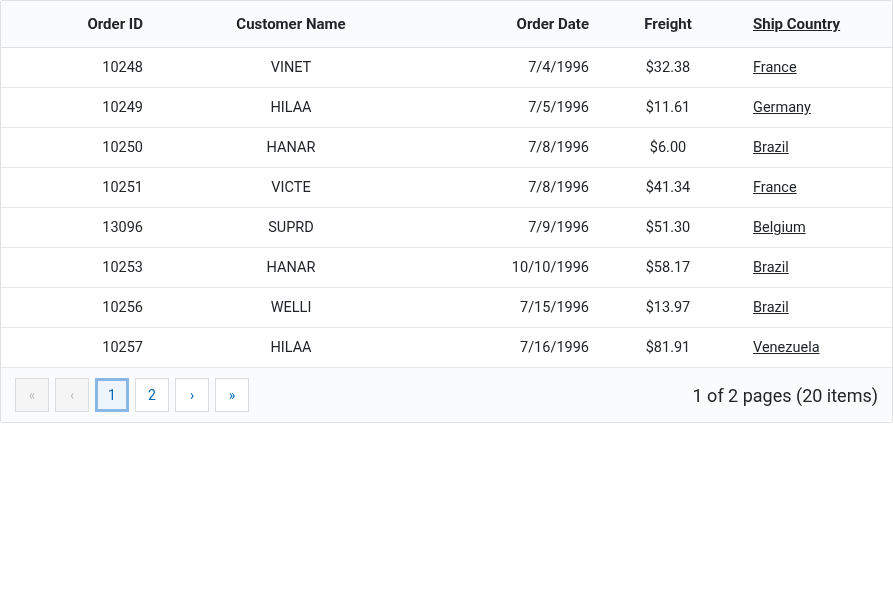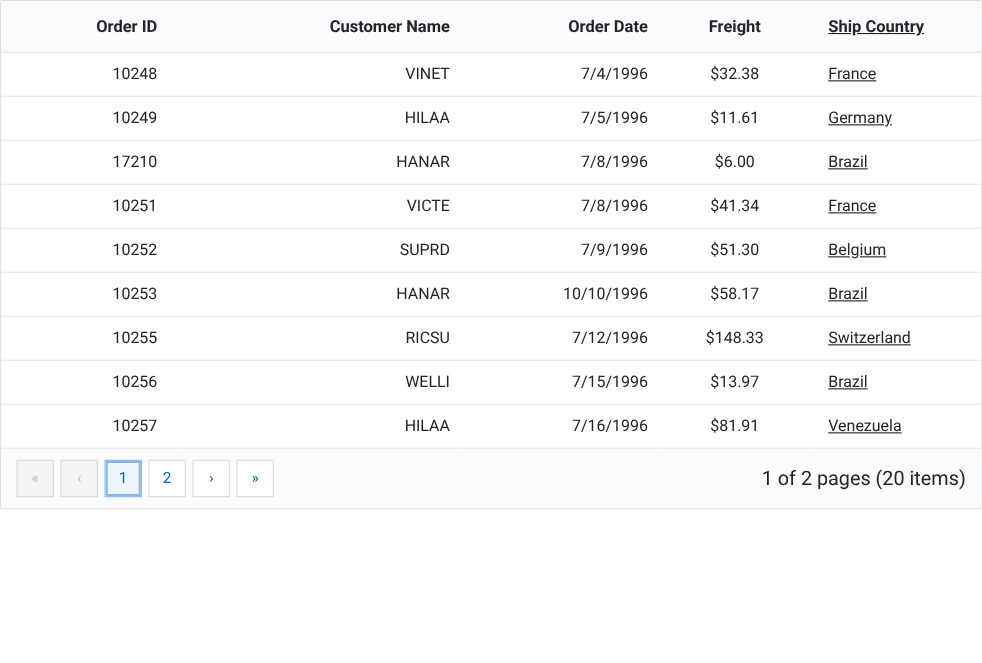--- a/index.html
+++ b/index.html
@@ -27,21 +27,21 @@
       padding: 14px 12px;
       border-bottom: 1px solid #e0e0e0;
       font-size: 15px;
     }
     tbody td {
       padding: 11px 12px;
       border-bottom: 1px solid #e8e8e8;
       font-size: 14.5px;
     }
     .col-orderid { width: 160px; text-align: right; padding-right: 18px; }
-    .col-customer { width: 260px; text-align: right; }
+    .col-customer { width: 260px; text-align: center; }
     .col-date { width: 180px; text-align: right; }
     .col-freight { width: 140px; text-align: center; padding-right: 18px; }
     .col-country { text-align: left; text-decoration: underline; }
 
     .pager-bar {
       display: flex;
       align-items: center;
       justify-content: space-between;
       background: #fafbfc;
       border-top: none;
@@ -110,53 +110,46 @@
           <td class="col-country">France</td>
         </tr>
         <tr>
           <td class="col-orderid">10249</td>
           <td class="col-customer">HILAA</td>
           <td class="col-date">7/5/1996</td>
           <td class="col-freight">$11.61</td>
           <td class="col-country">Germany</td>
         </tr>
         <tr>
-          <td class="col-orderid">17210</td>
+          <td class="col-orderid">10250</td>
           <td class="col-customer">HANAR</td>
           <td class="col-date">7/8/1996</td>
           <td class="col-freight">$6.00</td>
           <td class="col-country">Brazil</td>
         </tr>
         <tr>
           <td class="col-orderid">10251</td>
           <td class="col-customer">VICTE</td>
           <td class="col-date">7/8/1996</td>
           <td class="col-freight">$41.34</td>
           <td class="col-country">France</td>
         </tr>
         <tr>
-          <td class="col-orderid">10252</td>
+          <td class="col-orderid">13096</td>
           <td class="col-customer">SUPRD</td>
           <td class="col-date">7/9/1996</td>
           <td class="col-freight">$51.30</td>
           <td class="col-country">Belgium</td>
         </tr>
         <tr>
           <td class="col-orderid">10253</td>
           <td class="col-customer">HANAR</td>
           <td class="col-date">10/10/1996</td>
           <td class="col-freight">$58.17</td>
           <td class="col-country">Brazil</td>
-        </tr>
-        <tr>
-          <td class="col-orderid">10255</td>
-          <td class="col-customer">RICSU</td>
-          <td class="col-date">7/12/1996</td>
-          <td class="col-freight">$148.33</td>
-          <td class="col-country">Switzerland</td>
         </tr>
         <tr>
           <td class="col-orderid">10256</td>
           <td class="col-customer">WELLI</td>
           <td class="col-date">7/15/1996</td>
           <td class="col-freight">$13.97</td>
           <td class="col-country">Brazil</td>
         </tr>
         <tr>
           <td class="col-orderid">10257</td>

